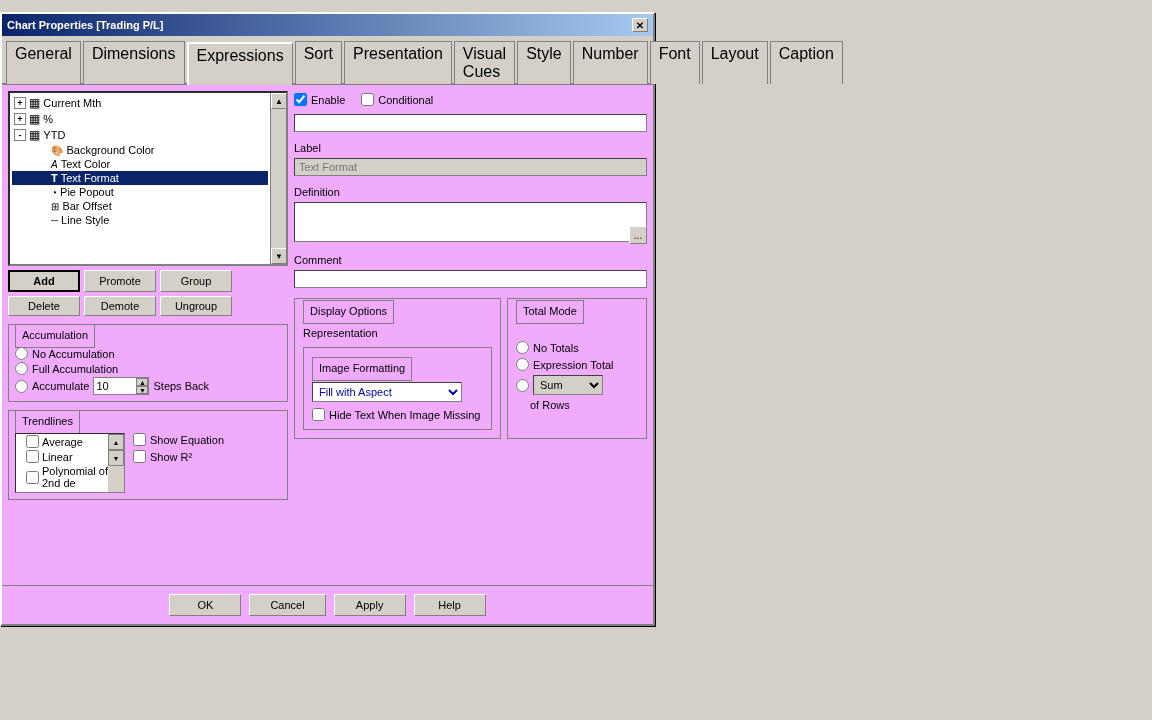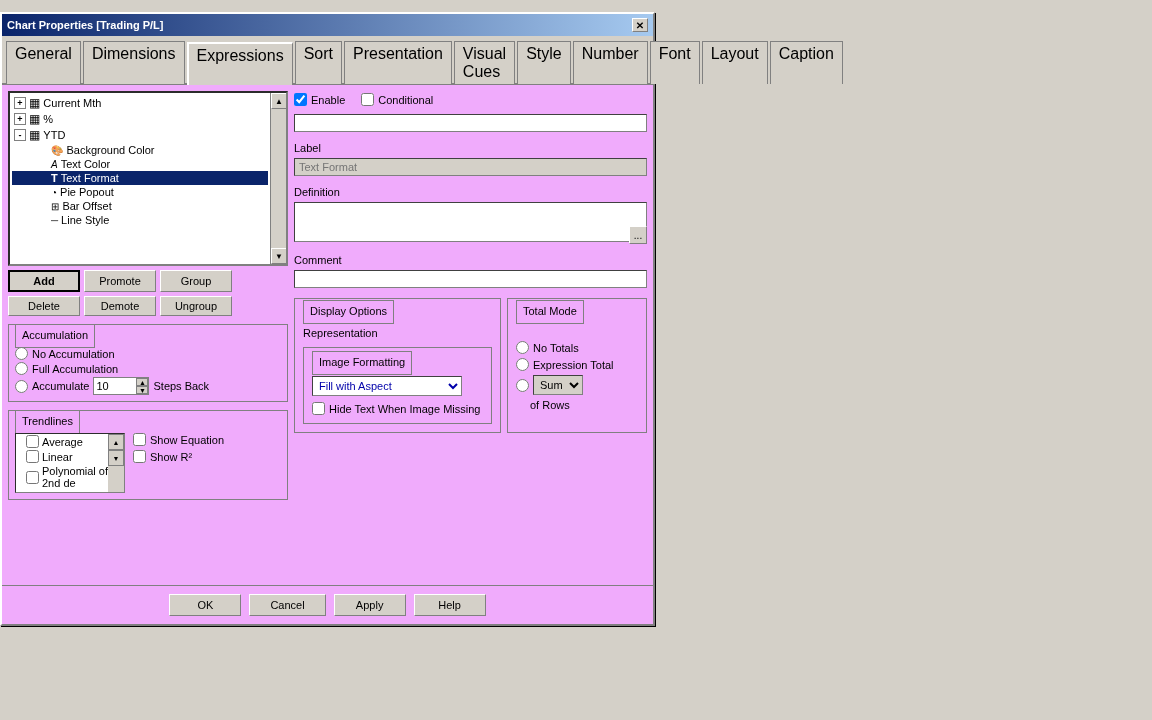--- a/index.html
+++ b/index.html
@@ -260,21 +260,21 @@
       border-top-color: #404040;
       border-left-color: #404040;
       padding: 2px 2px;
       font-size: 11px;
       background: #d4d0c8;
       appearance: auto;
     }
     .image-formatting-box {
       margin-top: 8px;
       border: 1px solid #808080;
-      padding: 8px 8px 8px 8px;
+      padding: 14px 8px 8px 8px;
       position: relative;
     }
     .hide-text-row {
       display: flex; align-items: center; gap: 4px; margin-top: 6px;
     }
     .bottom-buttons {
       display: flex; justify-content: center; gap: 8px;
       padding: 8px;
       border-top: 1px solid #808080;
     }
@@ -536,21 +536,21 @@
               <input type="radio" name="totalmode" style="">
               <label>No Totals</label>
             </div>
             <div class="tm-radio-row">
               <input type="radio" name="totalmode" style="">
               <label>Expression Total</label>
             </div>
             <div class="tm-radio-row">
               <input type="radio" name="totalmode" style="">
               <div class="sum-select-wrap">
-                <select style="width:50px;">
+                <select style="width:70px;">
                   <option>Sum</option>
                   <option>Avg</option>
                   <option>Min</option>
                   <option>Max</option>
                   <option>Count</option>
                 </select>
               </div>
             </div>
             <div class="tm-rows">of Rows</div>
           </div>

